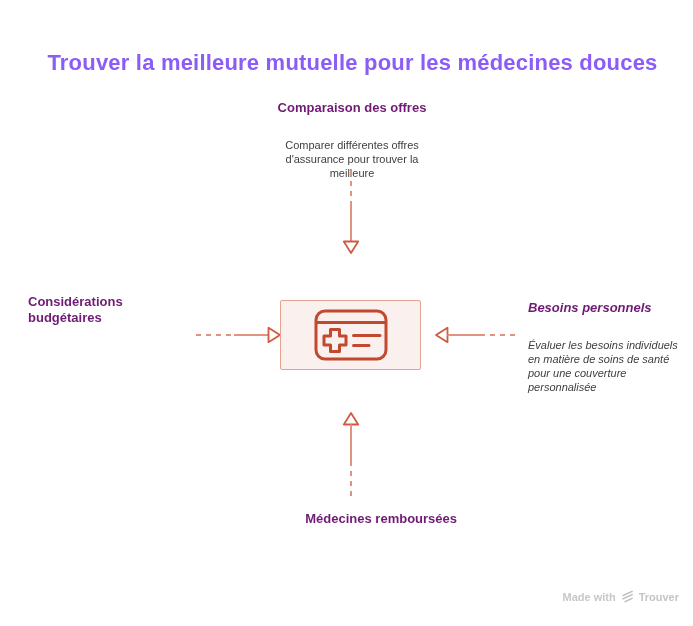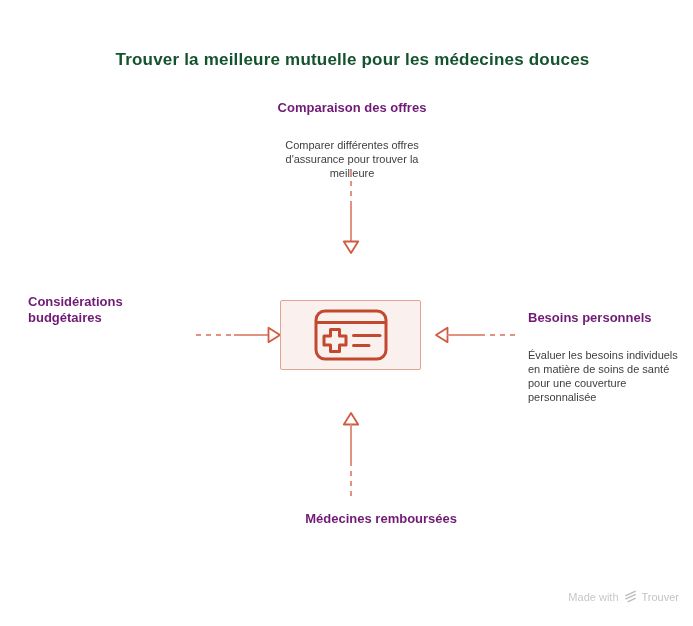--- a/index.html
+++ b/index.html
@@ -2,42 +2,42 @@
 <html><head>
 <meta charset="utf-8">
 <style>
   html,body{margin:0;padding:0;background:#ffffff;}
   #stage{
     position:relative;width:693px;height:626px;background:#ffffff;overflow:hidden;
     font-family:"Liberation Sans", sans-serif;
   }
   .title{
     position:absolute;left:12px;right:0;top:50px;text-align:center;
-    font-size:17px;font-weight:700;color:#14532d;letter-spacing:.2px;
+    font-size:22px;font-weight:700;color:#8b5cf6;letter-spacing:.2px;
   }
   .node{position:absolute;}
   .node .heading{
     font-size:13px;font-weight:700;color:#701a75;line-height:1.2;white-space:pre-line;
   }
   .node .body{
     margin-top:23px;font-size:11px;font-weight:400;color:#3e3e3e;line-height:1.27;white-space:pre-line;
   }
   .node-top{left:247px;top:100px;width:210px;text-align:center;}
   .node-left{left:28px;top:294px;width:150px;text-align:left;}
-  .node-right{left:528px;top:310px;width:152px;text-align:left;}
+  .node-right{left:528px;top:300px;width:152px;text-align:left;font-style:italic;}
   .node-bottom{left:247px;top:511px;width:210px;text-align:right;}
   .connector{position:absolute;}
   .center-node{
     position:absolute;left:280px;top:300px;width:141px;height:70px;
     background:#faf1ee;border:1.6px solid #e2a492;border-radius:2px;
     display:flex;align-items:center;justify-content:center;box-sizing:border-box;
   }
   .watermark{
     position:absolute;top:590px;right:14px;display:flex;align-items:center;gap:5px;
-    font-size:11px;color:#c8c8c8;
+    font-size:11px;color:#c8c8c8;font-weight:bold;
   }
   .watermark .brand{color:#c4c4c4;}
 </style>
 </head>
 <body>
 
 <div id="stage">
 
   <div class="title">Trouver la meilleure mutuelle pour les médecines douces</div>
 

